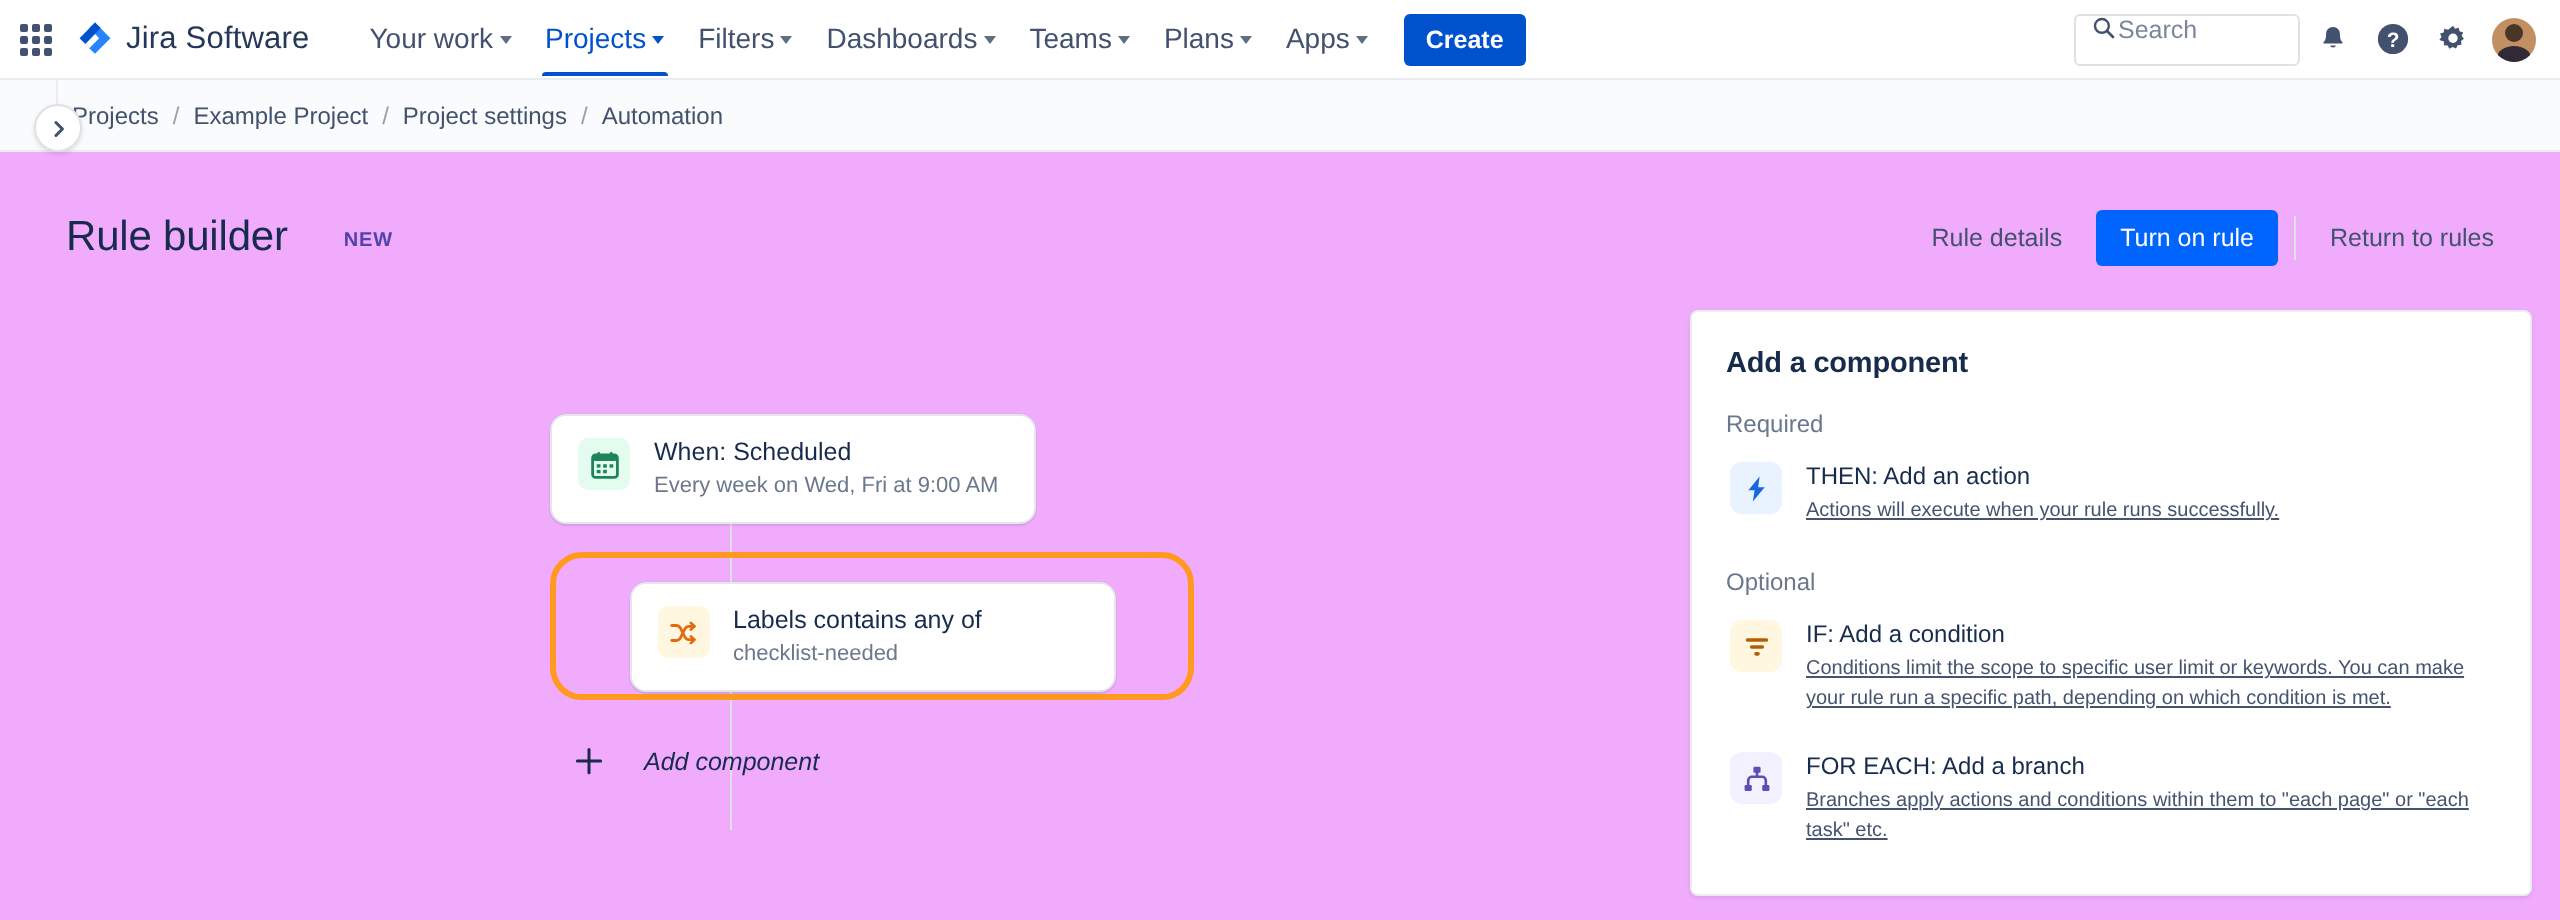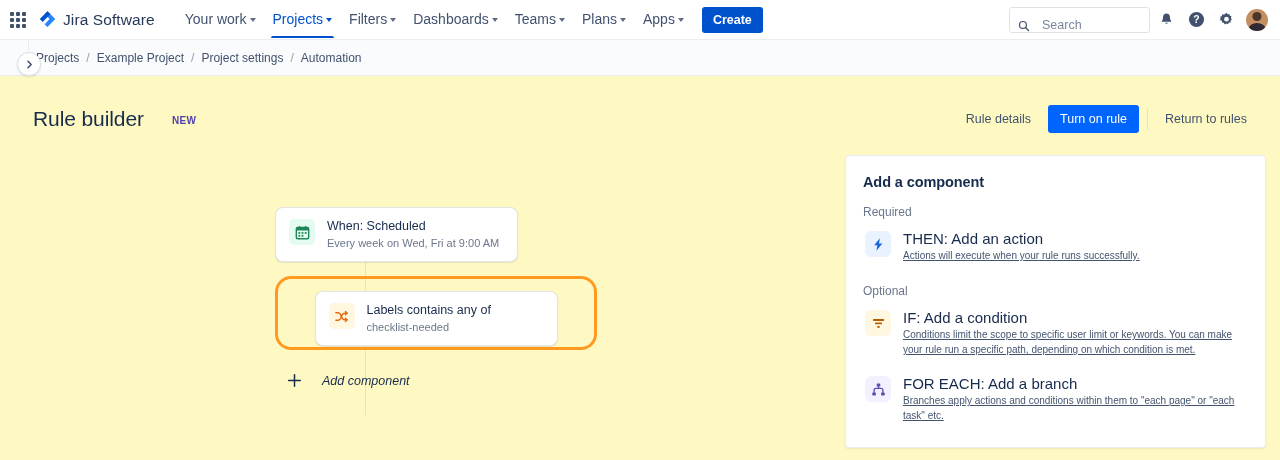--- a/index.html
+++ b/index.html
@@ -58,22 +58,22 @@
 
   .create-btn {
     background: #0052cc; color: #fff; border: none;
     font-size: 12.5px; font-weight: 600; font-family: inherit;
     padding: 0 11px; height: 26px; border-radius: 3px;
     cursor: pointer; margin-left: 10px; white-space: nowrap;
   }
 
   .nav-right { margin-left: auto; display: flex; align-items: center; gap: 2px; }
   .searchbox {
-    display: flex; align-items: flex-end; gap: 12px;
-    width: 141px; height: 26px;
+    display: flex; align-items: flex-start; gap: 1px;
+    width: 113px; height: 26px;
     border: 1.5px solid #dfe1e6; border-radius: 3px;
     background: #fff; padding: 0 8px; cursor: text;
   }
   .searchbox .ph { font-size: 12.5px; color: #7a869a; }
   .icon-btn {
     width: 28px; height: 28px; border-radius: 50%;
     display: flex; align-items: center; justify-content: center;
     cursor: pointer;
   }
   .avatar {
@@ -114,21 +114,21 @@
     background: #fff; border: 1px solid #dfe1e6;
     display: flex; align-items: center; justify-content: center;
     cursor: pointer; z-index: 5;
     box-shadow: 0 1px 2px rgba(9,30,66,.12);
   }
 
   
   .page {
     position: relative;
     width: 1280px; height: 384px;
-    background: #fef9c3;
+    background: #f0abfc;
     padding-left: 29px;
   }
 
   .page-head {
     display: flex; align-items: center;
     padding: 26px 22px 0 4px;
     height: 60px;
   }
   .page-title {
     font-size: 21px; font-weight: 500; color: #172b4d;
@@ -234,21 +234,21 @@
   .opt-icon {
     width: 26px; height: 26px; border-radius: 6px; flex: 0 0 26px;
     display: flex; align-items: center; justify-content: center;
     margin-top: 1px;
   }
   .opt-icon.blue { background: #e9f2ff; }
   .opt-icon.amber { background: #fff7e0; }
   .opt-icon.purple { background: #f3f0ff; }
   .opt-body { min-width: 0; }
   .opt-title {
-    font-size: 15px; color: #172b4d; font-weight: 500;
+    font-size: 12px; color: #172b4d; font-weight: 500;
     line-height: 17px; margin-bottom: 1px;
   }
   .opt-desc {
     font-size: 10px; color: #44546f; line-height: 15px; text-decoration: underline;
   }
   .mt-optional { margin-top: 17px; }
   .mt-row { margin-top: 12px; }
 </style>
 </head>
 <body>

